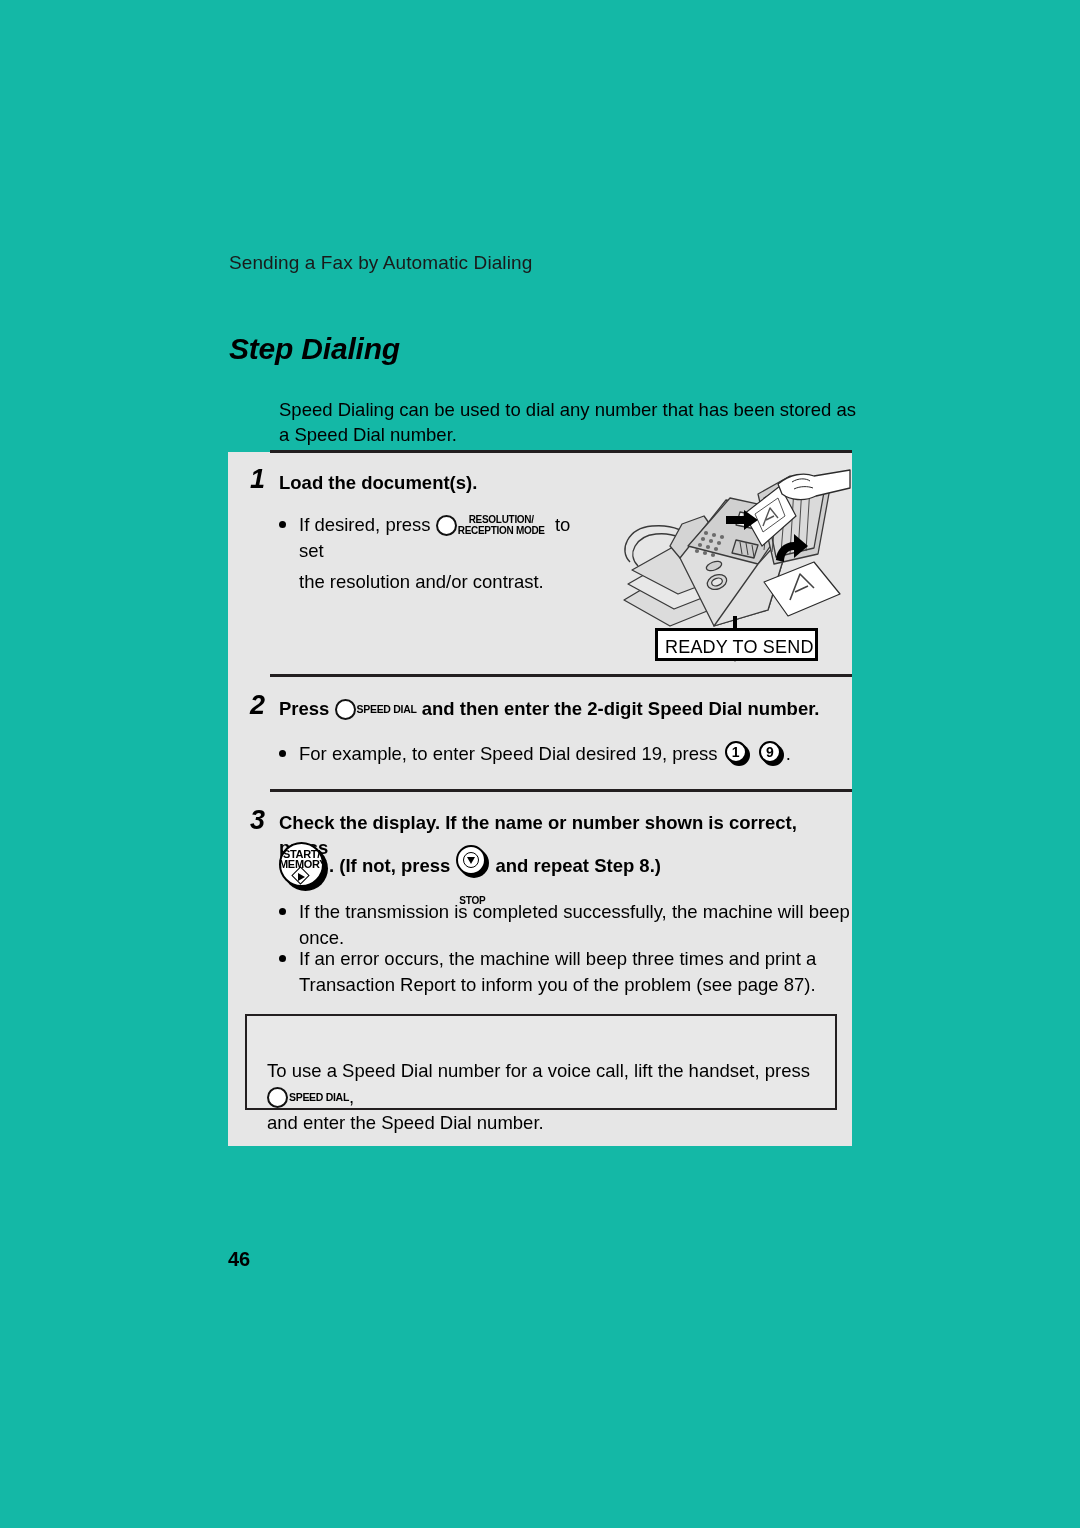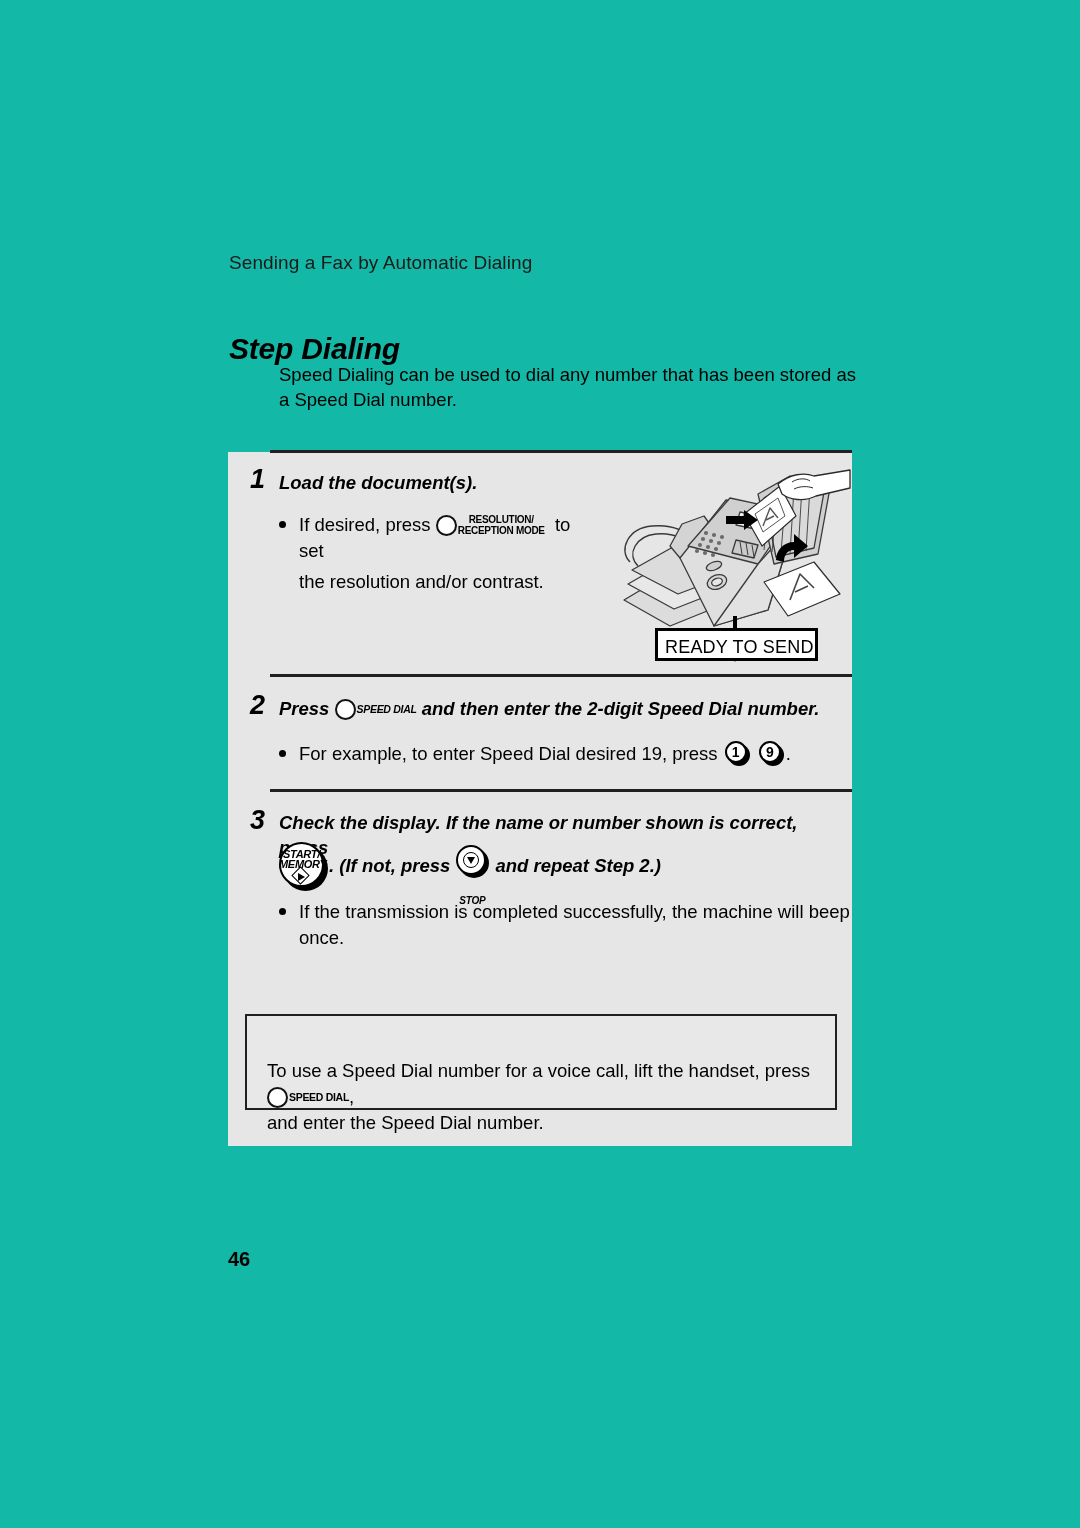--- a/index.html
+++ b/index.html
@@ -42,21 +42,21 @@
     font-weight: bold;
     font-style: italic;
     letter-spacing: -0.2px;
     white-space: nowrap;
   }
 
   
   .intro {
     position: absolute;
     left: 279px;
-    top: 362px;
+    top: 397px;
     width: 580px;
     font-size: 18.5px;
     line-height: 25px;
   }
 
   
   .steps-panel {
     position: absolute;
     left: 228px;
     top: 452px;
@@ -85,21 +85,20 @@
     line-height: 1;
   }
   .step-body {
     position: absolute;
     font-size: 18.5px;
     line-height: 25px;
   }
   .step-head {
     font-weight: bold;
     font-size: 18.5px;
-    font-style: italic;
   }
 
   
   .bullet {
     position: absolute;
     font-size: 18.5px;
     line-height: 26px;
   }
   .bullet .dot {
     position: absolute;
@@ -501,28 +500,32 @@
         </span>
         <span class="dia"></span>
         <span class="tri"></span>
       </span><span>. (If not, press</span>
       <span class="stopkey">
         <span class="shadow"></span>
         <span class="face"></span>
         <span class="ring"></span>
         <span class="dn"></span>
         <span class="slbl">STOP</span>
-      </span><span>and repeat Step 2.)</span>
+      </span><span>and repeat Step 8.)</span>
     </div>
 
     <div class="bullet" style="left:51px; top:447px; width:575px;">
       <span class="dot"></span>
       <span class="btxt">If the transmission is completed successfully, the machine will beep once.</span>
     </div>
 
+    <div class="bullet" style="left:51px; top:494px; width:582px;">
+      <span class="dot"></span>
+      <span class="btxt">If an error occurs, the machine will beep three times and print a Transaction Report to inform you of the problem (see page 87).</span>
+    </div>
 
     <div class="note-box">
       <div class="note-text">
         <span>To use a Speed Dial number for a voice call, lift the handset, press</span>
         <span class="keycap">
           <span class="disc"></span>
           <span class="kl">SPEED DIAL</span>
         </span><span>,</span><br>
         <span>and enter the Speed Dial number.</span>
       </div>

